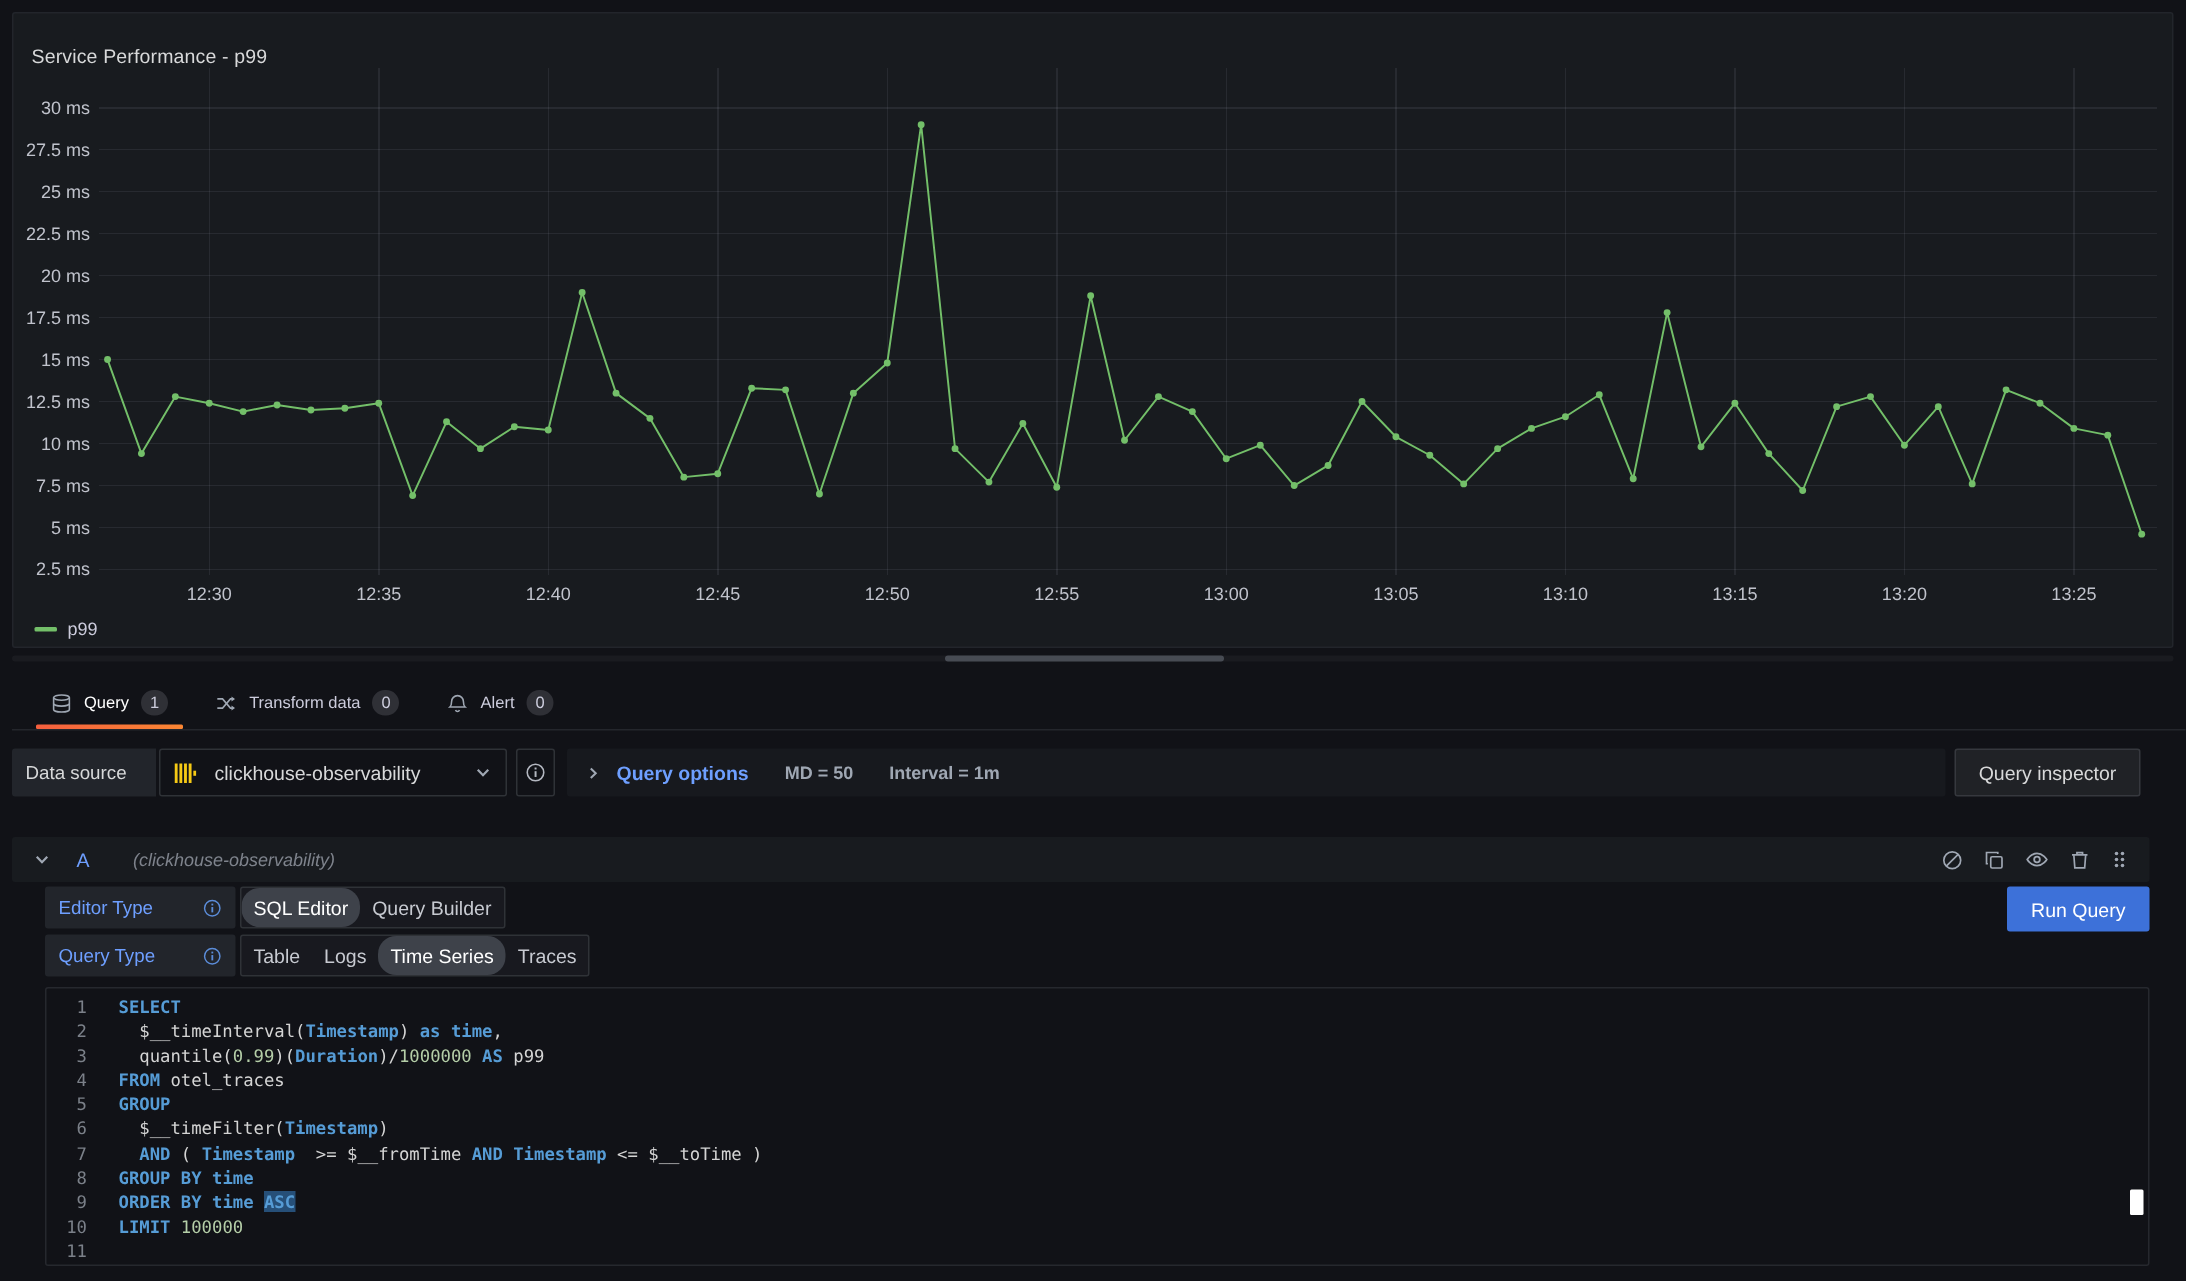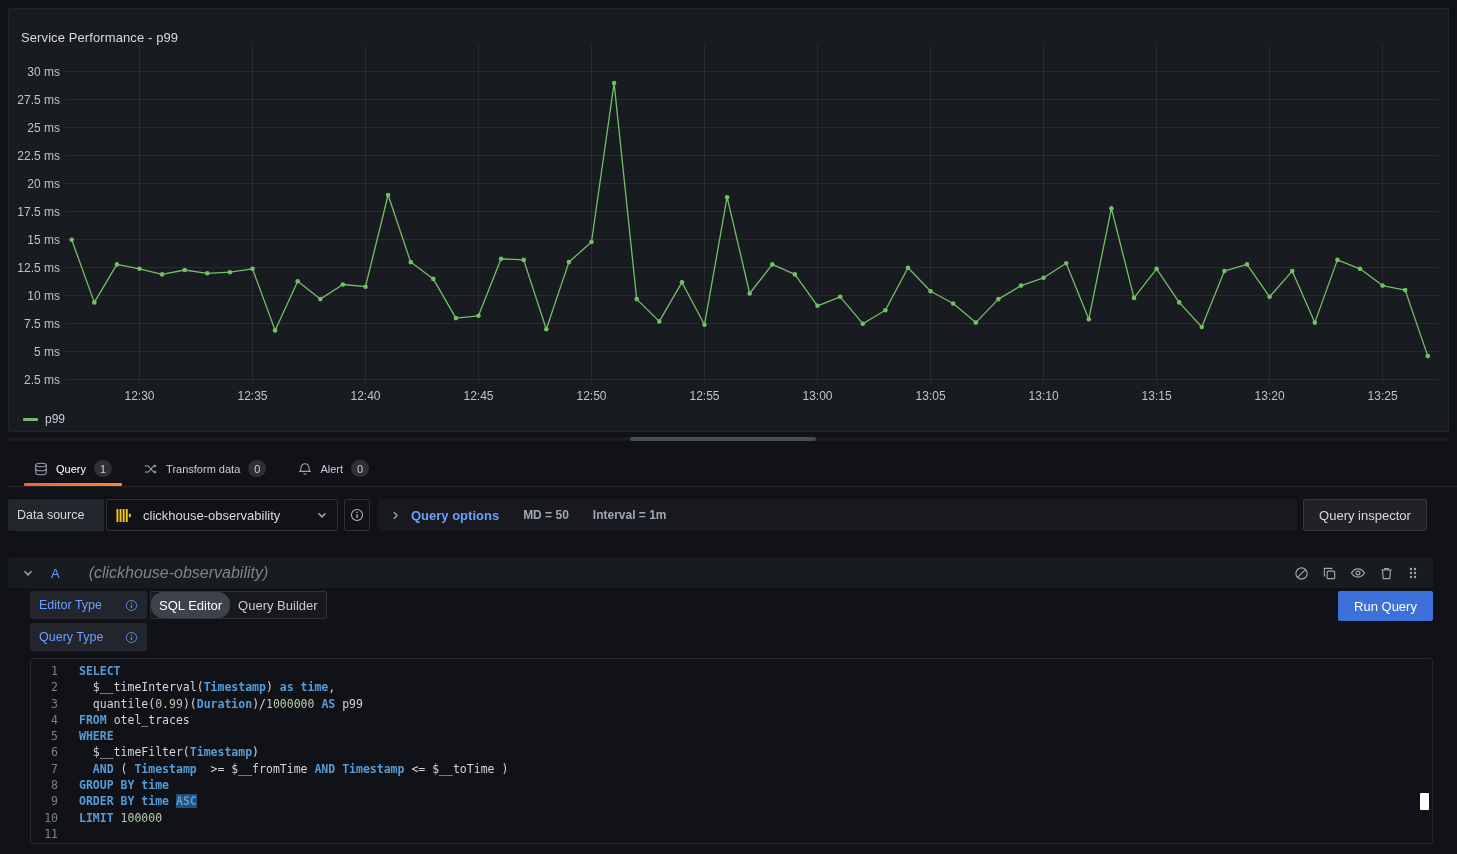--- a/index.html
+++ b/index.html
@@ -59,30 +59,30 @@
   .inspector-btn { width:124px; margin-left:6px; background:#202226; border:1px solid #36383e;
                    border-radius:2px; display:flex; align-items:center; justify-content:center;
                    font-size:13px; color:#d8d9da; cursor:pointer; }
 
   
   .qrow-header { position:absolute; left:8px; top:558px; width:1425px; height:30px;
                  background:#181b1f; border-radius:2px; display:flex; align-items:center;
                  padding:0 14px; }
   .collapse-chevron { color:#9fa7b3; cursor:pointer; display:flex; }
   .refid { margin-left:17px; color:#6e9fff; font-size:13px; font-weight:500; }
-  .ds-hint { margin-left:29px; color:#7e838c; font-size:16px; font-style:italic; }
+  .ds-hint { margin-left:29px; color:#7e838c; font-size:12px; font-style:italic; }
   .qrow-icons { margin-left:auto; display:flex; align-items:center; gap:13px; color:#9fa7b3; }
   .qrow-icons .icon { cursor:pointer; }
 
   
   .form-row { position:absolute; left:30px; right:24px; height:28px; display:flex;
               align-items:stretch; }
   .row-editor { top:591px; }
   .row-qtype { top:623px; }
-  .inline-label { width:117px; background:#22252b; border-radius:2px; display:flex;
+  .inline-label { width:127px; background:#22252b; border-radius:2px; display:flex;
                   align-items:center; padding:0 9px; font-size:12.5px; color:#6e9fff; }
   .inline-label .icon { margin-left:auto; color:#5b8cd8; cursor:pointer; }
   .radio-group { margin-left:3px; display:flex; align-items:stretch; background:rgba(204,204,220,0.04);
                  border:1px solid #2f3237; border-radius:2px; overflow:hidden; }
   .radio-opt { display:flex; align-items:center; padding:0 8px; font-size:13px; color:#c7cad1;
                cursor:pointer; border-radius:12px; }
   .radio-opt.active { background:#3e424a; color:#ffffff; font-weight:500; }
   .run-btn { margin-left:auto; width:95px; height:30px; background:#3d71d9; color:#ffffff;
              border:none; border-radius:2px; font-size:13px; font-weight:500;
              font-family:"Liberation Sans",sans-serif; cursor:pointer; }
@@ -377,20 +377,26 @@
   <div class="inline-label">
     <span>Query Type</span>
     <span class="icon">
       <svg width="13" height="13" viewBox="0 0 16 16">
           <circle cx="8" cy="8" r="6.3" fill="none" stroke="currentColor" stroke-width="1.2"></circle>
           <rect x="7.3" y="7" width="1.5" height="4.4" fill="currentColor"></rect>
           <rect x="7.3" y="4.2" width="1.5" height="1.5" fill="currentColor"></rect>
         </svg>
     </span>
   </div>
+  <div class="radio-group" id="query-type-group">
+      <div class="radio-opt">Table</div>
+      <div class="radio-opt">Logs</div>
+      <div class="radio-opt active">Time Series</div>
+      <div class="radio-opt">Traces</div>
+    </div>
 </div>
 
 <div class="sql-editor">
   <div id="code-lines">
       <div class="code-row">
         <span class="gutter">1</span>
         <span class="code-text"><span class="tk-k">SELECT</span></span>
       </div>
       <div class="code-row">
         <span class="gutter">2</span>
@@ -399,21 +405,21 @@
       <div class="code-row">
         <span class="gutter">3</span>
         <span class="code-text"><span class="tk-d">  quantile(</span><span class="tk-n">0.99</span><span class="tk-d">)(</span><span class="tk-k">Duration</span><span class="tk-d">)/</span><span class="tk-n">1000000</span><span class="tk-d"> </span><span class="tk-k">AS</span><span class="tk-d"> p99</span></span>
       </div>
       <div class="code-row">
         <span class="gutter">4</span>
         <span class="code-text"><span class="tk-k">FROM</span><span class="tk-d"> otel_traces</span></span>
       </div>
       <div class="code-row">
         <span class="gutter">5</span>
-        <span class="code-text"><span class="tk-k">WHERE</span></span>
+        <span class="code-text"><span class="tk-k">GROUP</span></span>
       </div>
       <div class="code-row">
         <span class="gutter">6</span>
         <span class="code-text"><span class="tk-d">  $__timeFilter(</span><span class="tk-k">Timestamp</span><span class="tk-d">)</span></span>
       </div>
       <div class="code-row">
         <span class="gutter">7</span>
         <span class="code-text"><span class="tk-d">  </span><span class="tk-k">AND</span><span class="tk-d"> ( </span><span class="tk-k">Timestamp</span><span class="tk-d">  &gt;= $__fromTime </span><span class="tk-k">AND</span><span class="tk-d"> </span><span class="tk-k">Timestamp</span><span class="tk-d"> &lt;= $__toTime )</span></span>
       </div>
       <div class="code-row">

